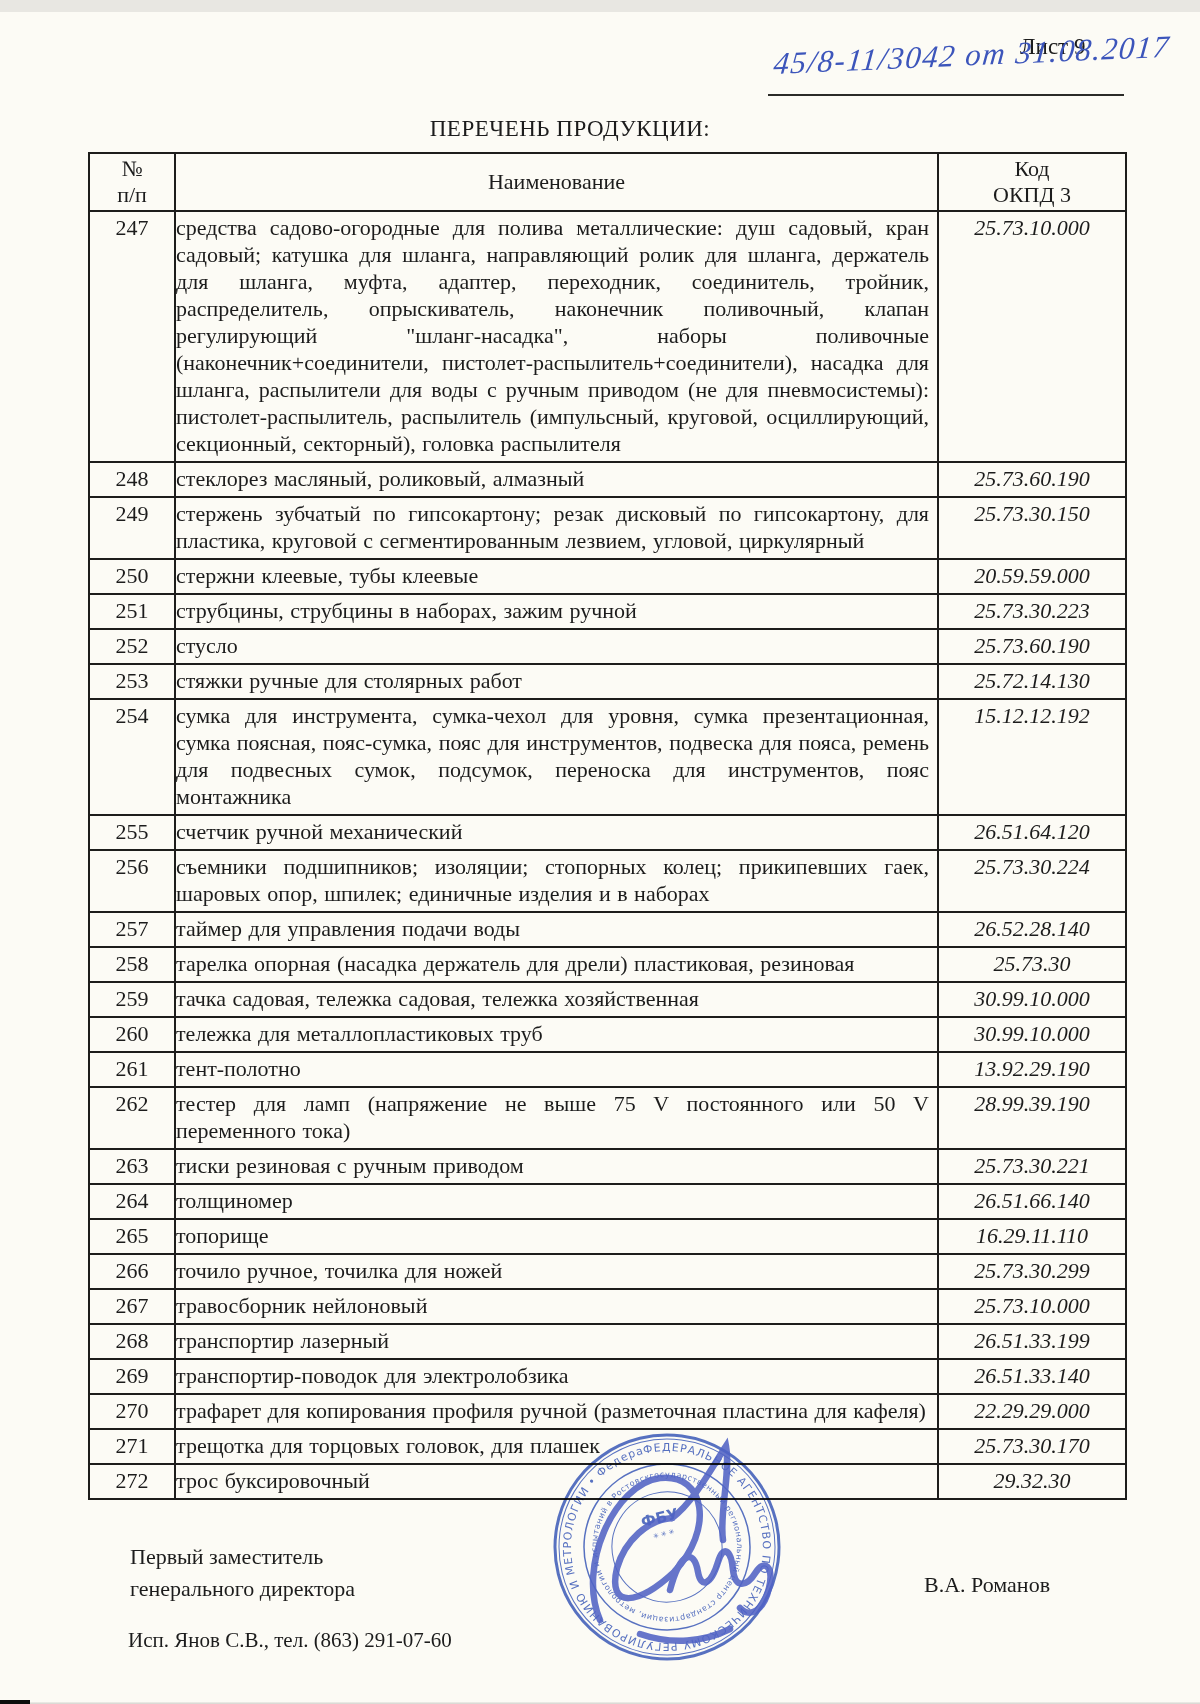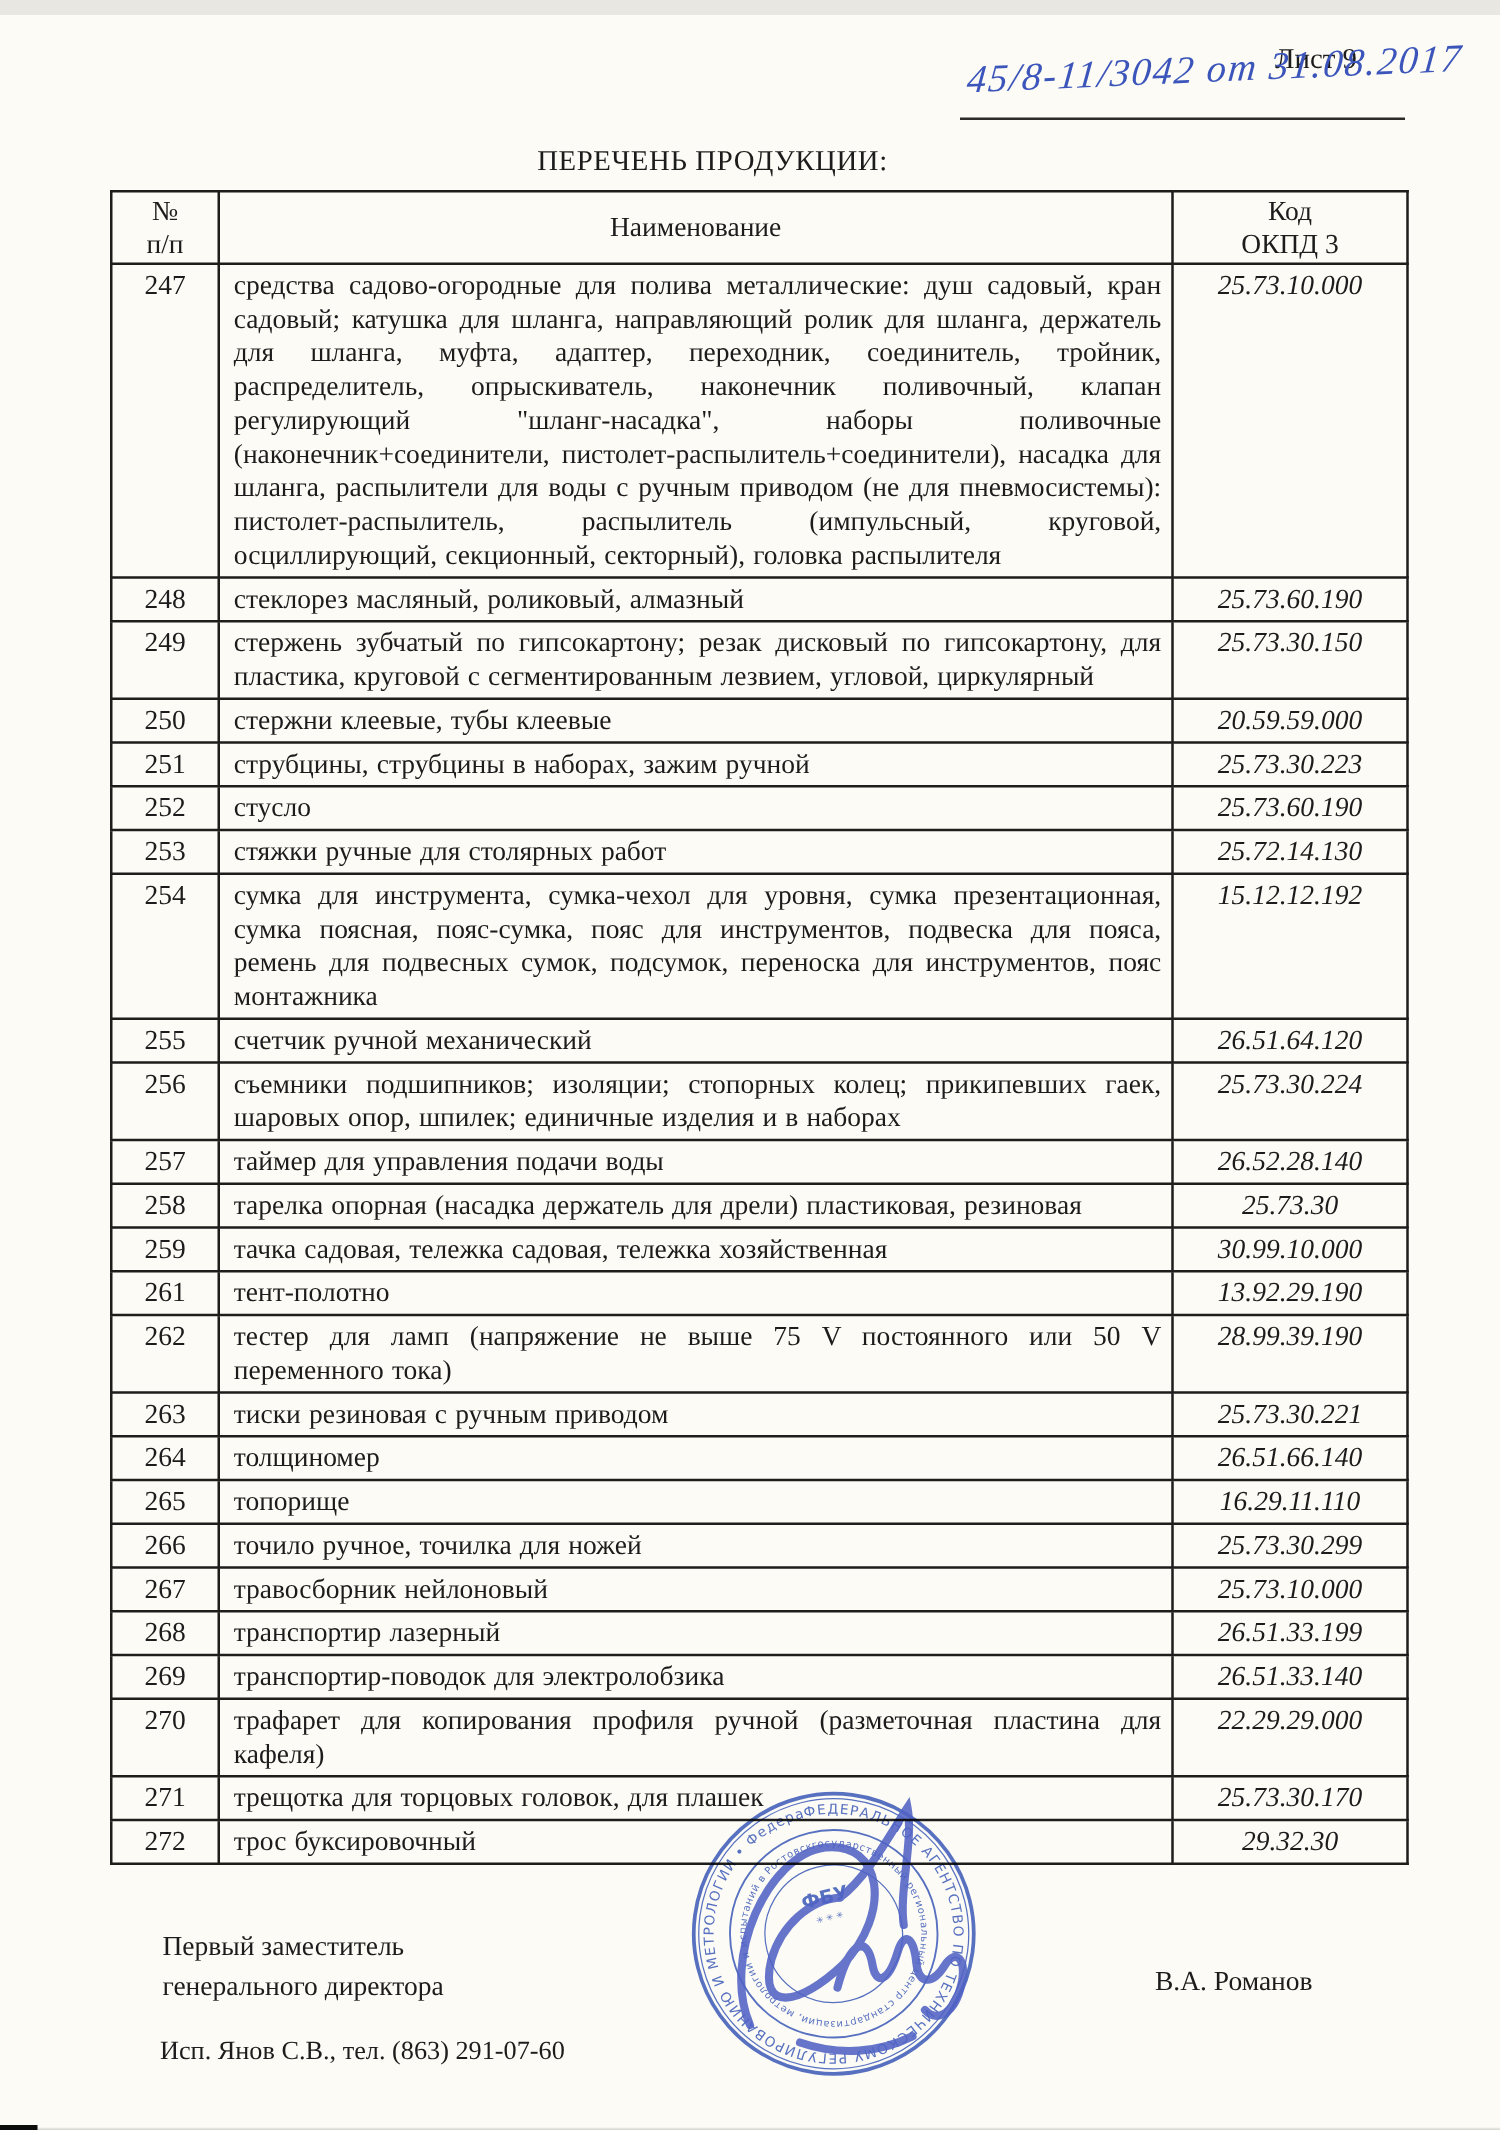--- a/index.html
+++ b/index.html
@@ -70,21 +70,21 @@
     vertical-align: top;
     font-size: 22px;
   }
   td.num {
     text-align: center;
     padding: 2px 2px 4px 2px;
     line-height: 27px;
   }
   td.name {
     text-align: justify;
-    padding: 2px 8px 4px 11px;
+    padding: 2px 8px 4px 0;
     line-height: 27px;
     word-spacing: 1px;
   }
   td.code {
     text-align: center;
     padding: 2px 4px 4px 4px;
     line-height: 27px;
     font-style: italic;
   }
   .footer-pos1 { position: absolute; top: 1532px; left: 130px; font-size: 22px; }
@@ -199,20 +199,25 @@
       <td class="code">26.52.28.140</td>
     </tr>
         <tr>
       <td class="num">258</td>
       <td class="name">тарелка опорная (насадка держатель для дрели) пластиковая, резиновая</td>
       <td class="code">25.73.30</td>
     </tr>
         <tr>
       <td class="num">259</td>
       <td class="name">тачка садовая, тележка садовая, тележка хозяйственная</td>
+      <td class="code">30.99.10.000</td>
+    </tr>
+        <tr>
+      <td class="num">260</td>
+      <td class="name">тележка для металлопластиковых труб</td>
       <td class="code">30.99.10.000</td>
     </tr>
         <tr>
       <td class="num">261</td>
       <td class="name">тент-полотно</td>
       <td class="code">13.92.29.190</td>
     </tr>
         <tr>
       <td class="num">262</td>
       <td class="name">тестер для ламп (напряжение не выше 75 V постоянного или 50 V переменного тока)</td>

